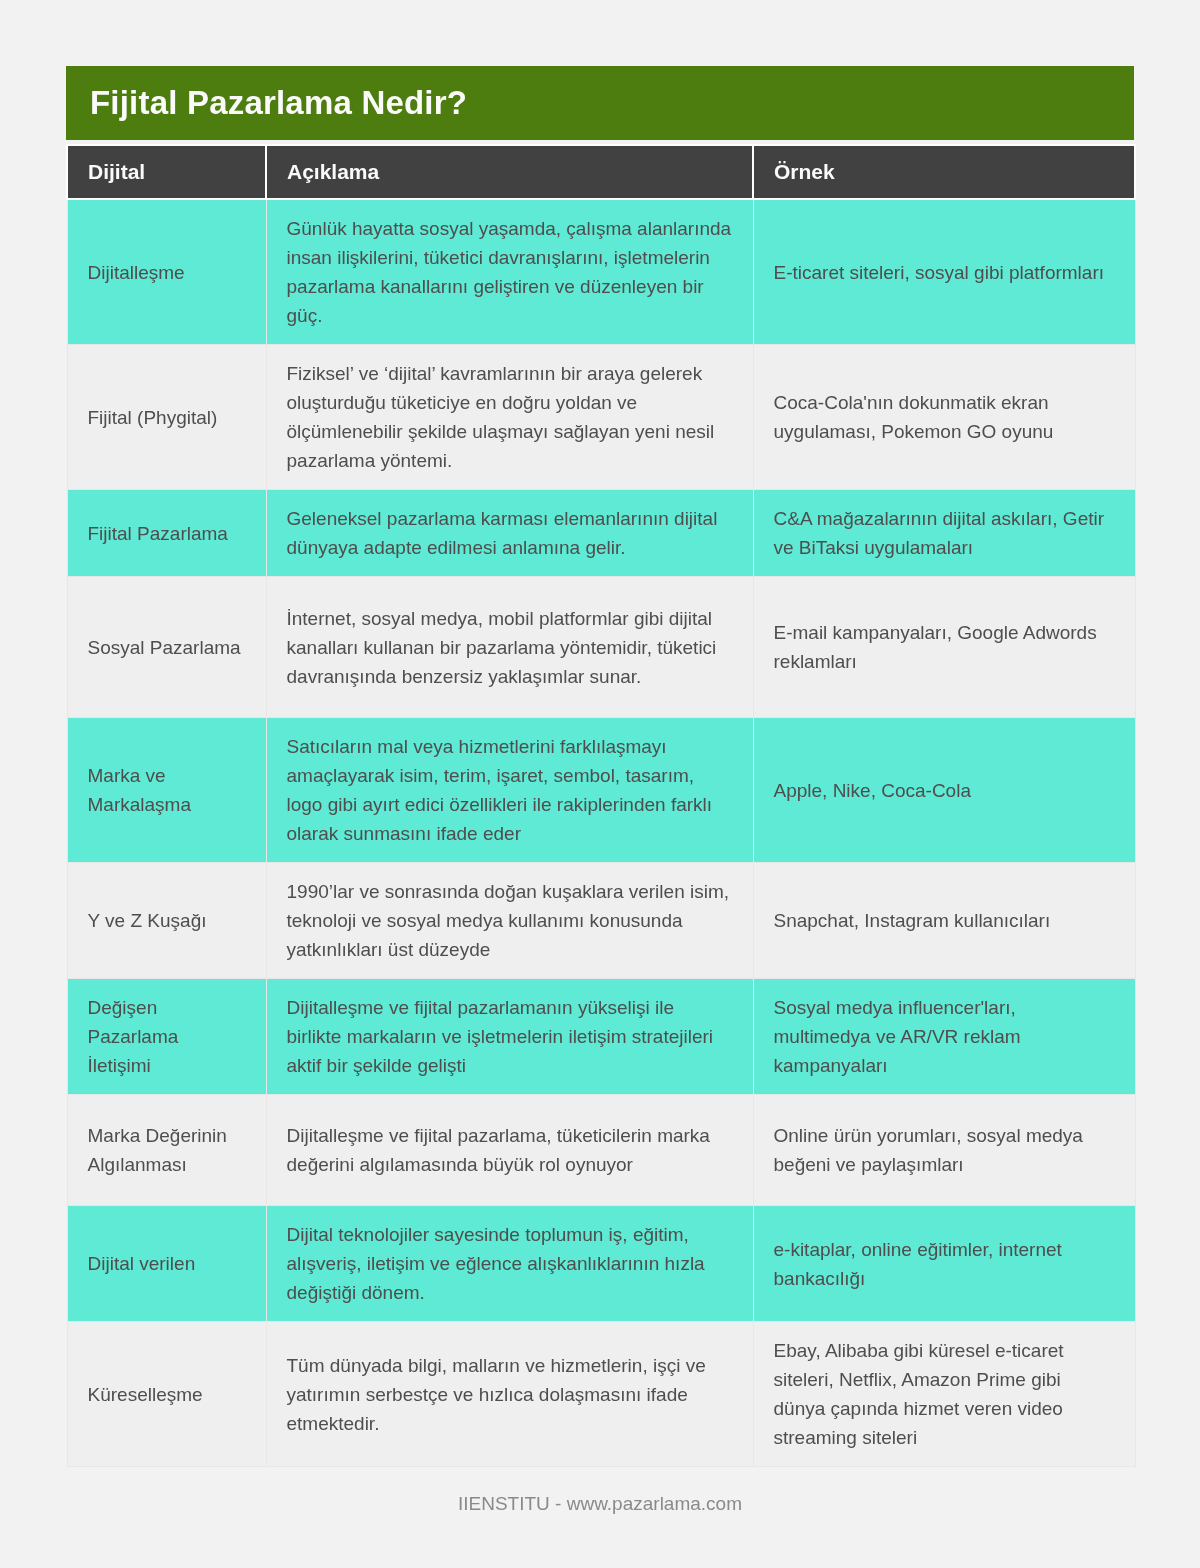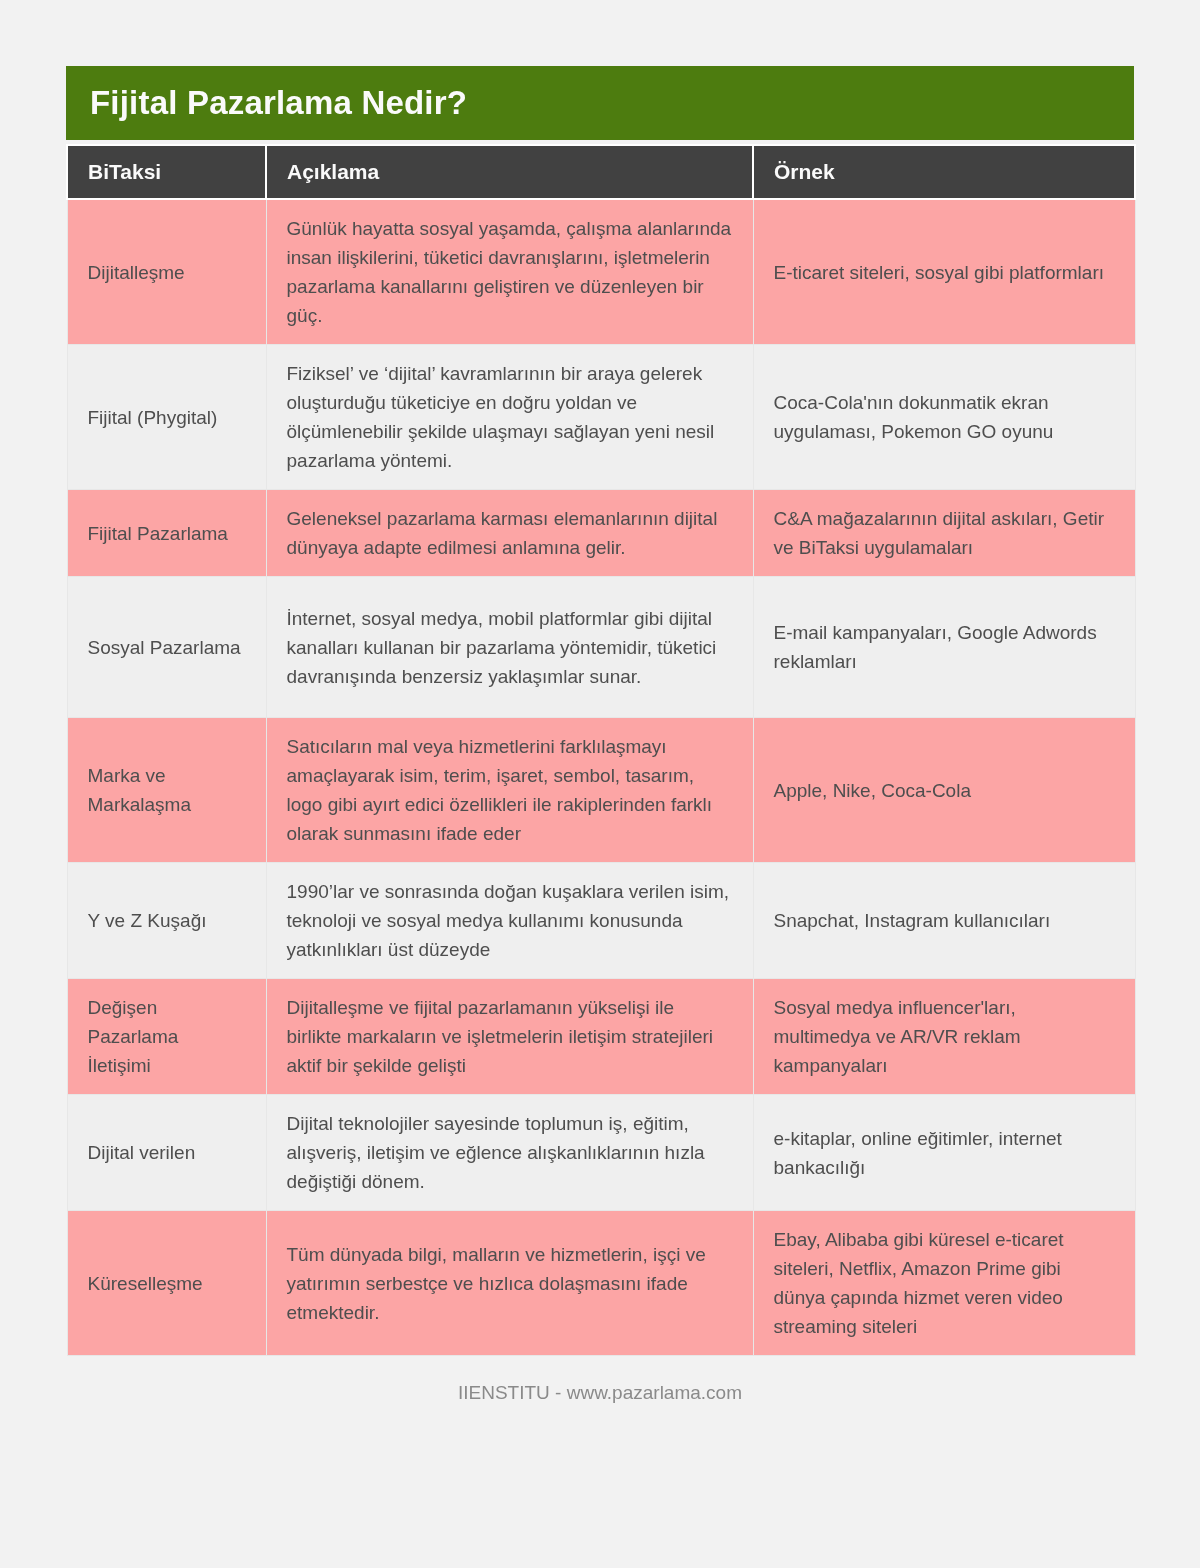--- a/index.html
+++ b/index.html
@@ -47,21 +47,21 @@
     font-weight: 700;
     text-align: left;
     height: 54px;
     padding: 0 20px;
     border: 2px solid #ffffff;
     vertical-align: middle;
   }
 
   tbody td {
     border: 1px solid #e7e7e7;
-    background: #fca5a5;
+    background: #5eead4;
     color: #4e4e4e;
     font-size: 19px;
     line-height: 29px;
     padding: 14px 20px;
     vertical-align: middle;
     word-wrap: break-word;
   }
 
   tbody tr:nth-child(even) td { background: #efefef; }
 
@@ -91,21 +91,21 @@
   <div class="title-bar">Fijital Pazarlama Nedir?</div>
 
   <table class="concept-table">
     <colgroup>
       <col class="c-concept">
       <col class="c-desc">
       <col class="c-example">
     </colgroup>
     <thead>
       <tr>
-        <th>BiTaksi</th>
+        <th>Dijital</th>
         <th>Açıklama</th>
         <th>Örnek</th>
       </tr>
     </thead>
     <tbody>
       <tr>
         <td>Dijitalleşme</td>
         <td>Günlük hayatta sosyal yaşamda, çalışma alanlarında insan ilişkilerini, tüketici davranışlarını, işletmelerin pazarlama kanallarını geliştiren ve düzenleyen bir güç.</td>
         <td>E-ticaret siteleri, sosyal gibi platformları</td>
       </tr>
@@ -133,20 +133,25 @@
         <td>Y ve Z Kuşağı</td>
         <td>1990’lar ve sonrasında doğan kuşaklara verilen isim, teknoloji ve sosyal medya kullanımı konusunda yatkınlıkları üst düzeyde</td>
         <td>Snapchat, Instagram kullanıcıları</td>
       </tr>
       <tr>
         <td>Değişen Pazarlama İletişimi</td>
         <td>Dijitalleşme ve fijital pazarlamanın yükselişi ile birlikte markaların ve işletmelerin iletişim stratejileri aktif bir şekilde gelişti</td>
         <td>Sosyal medya influencer'ları, multimedya ve AR/VR reklam kampanyaları</td>
       </tr>
       <tr>
+        <td>Marka Değerinin Algılanması</td>
+        <td>Dijitalleşme ve fijital pazarlama, tüketicilerin marka değerini algılamasında büyük rol oynuyor</td>
+        <td>Online ürün yorumları, sosyal medya beğeni ve paylaşımları</td>
+      </tr>
+      <tr>
         <td>Dijital verilen</td>
         <td>Dijital teknolojiler sayesinde toplumun iş, eğitim, alışveriş, iletişim ve eğlence alışkanlıklarının hızla değiştiği dönem.</td>
         <td>e-kitaplar, online eğitimler, internet bankacılığı</td>
       </tr>
       <tr>
         <td>Küreselleşme</td>
         <td>Tüm dünyada bilgi, malların ve hizmetlerin, işçi ve yatırımın serbestçe ve hızlıca dolaşmasını ifade etmektedir.</td>
         <td>Ebay, Alibaba gibi küresel e-ticaret siteleri, Netflix, Amazon Prime gibi dünya çapında hizmet veren video streaming siteleri</td>
       </tr>
     </tbody>

